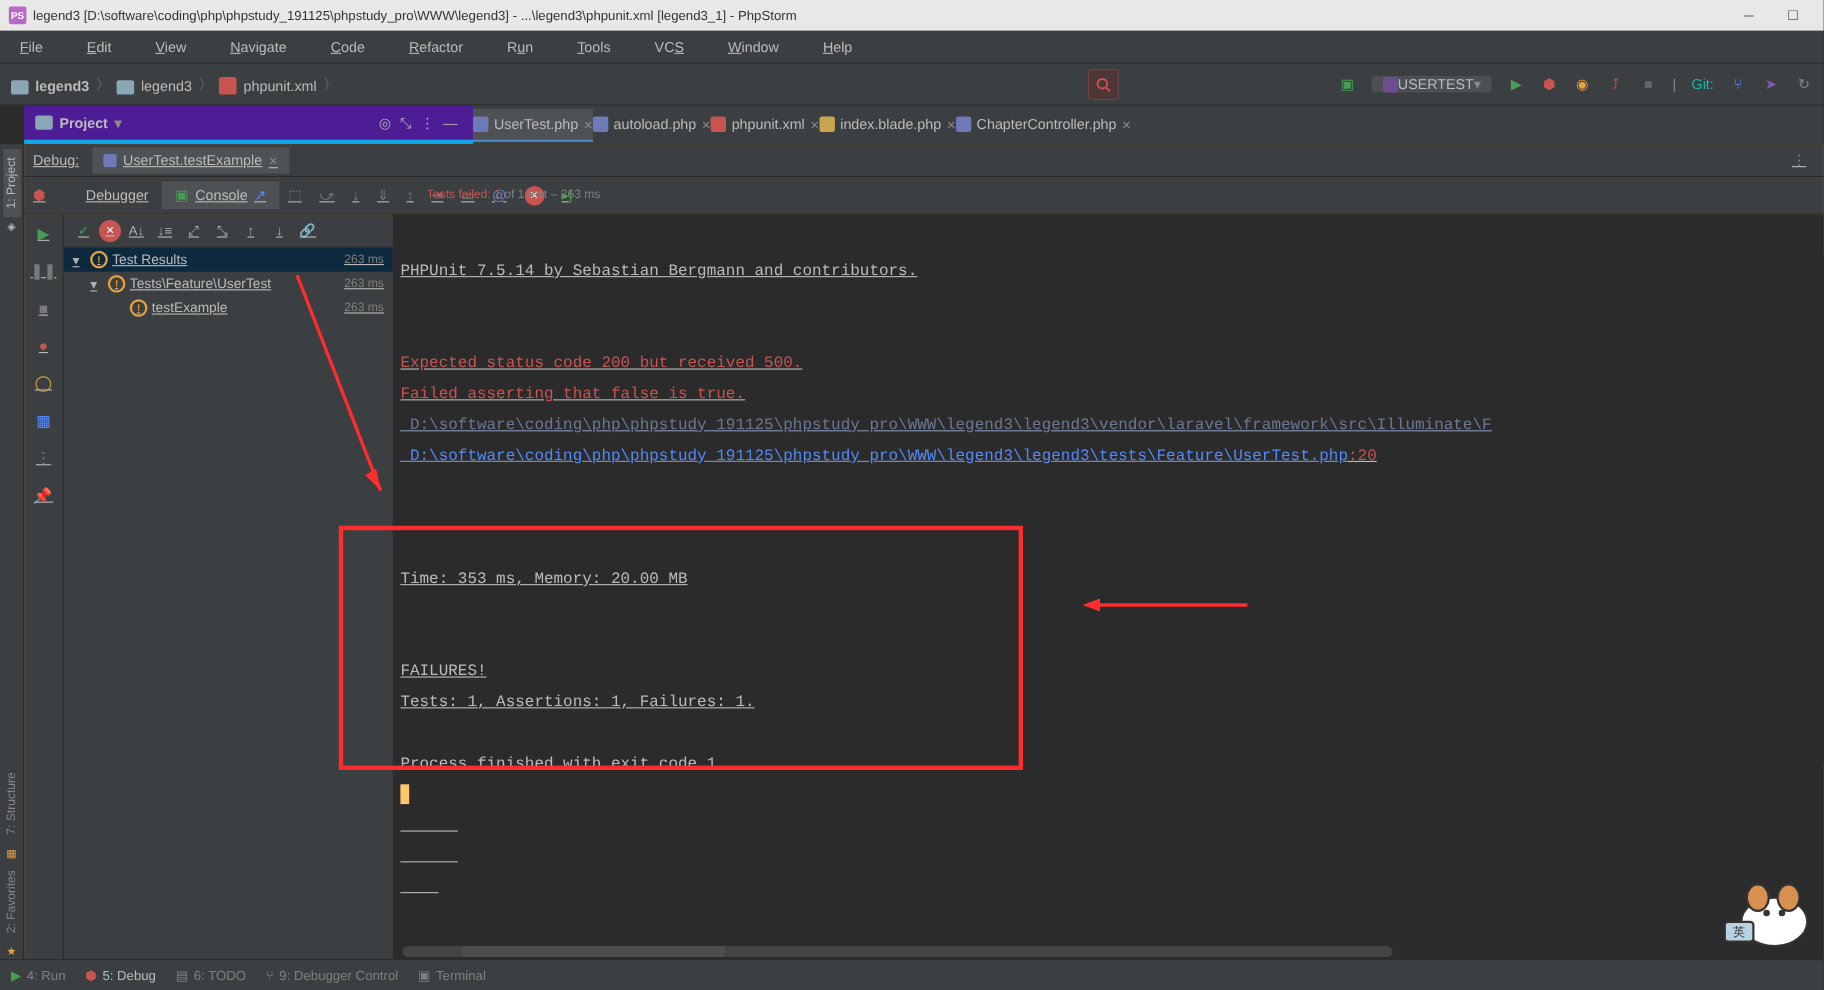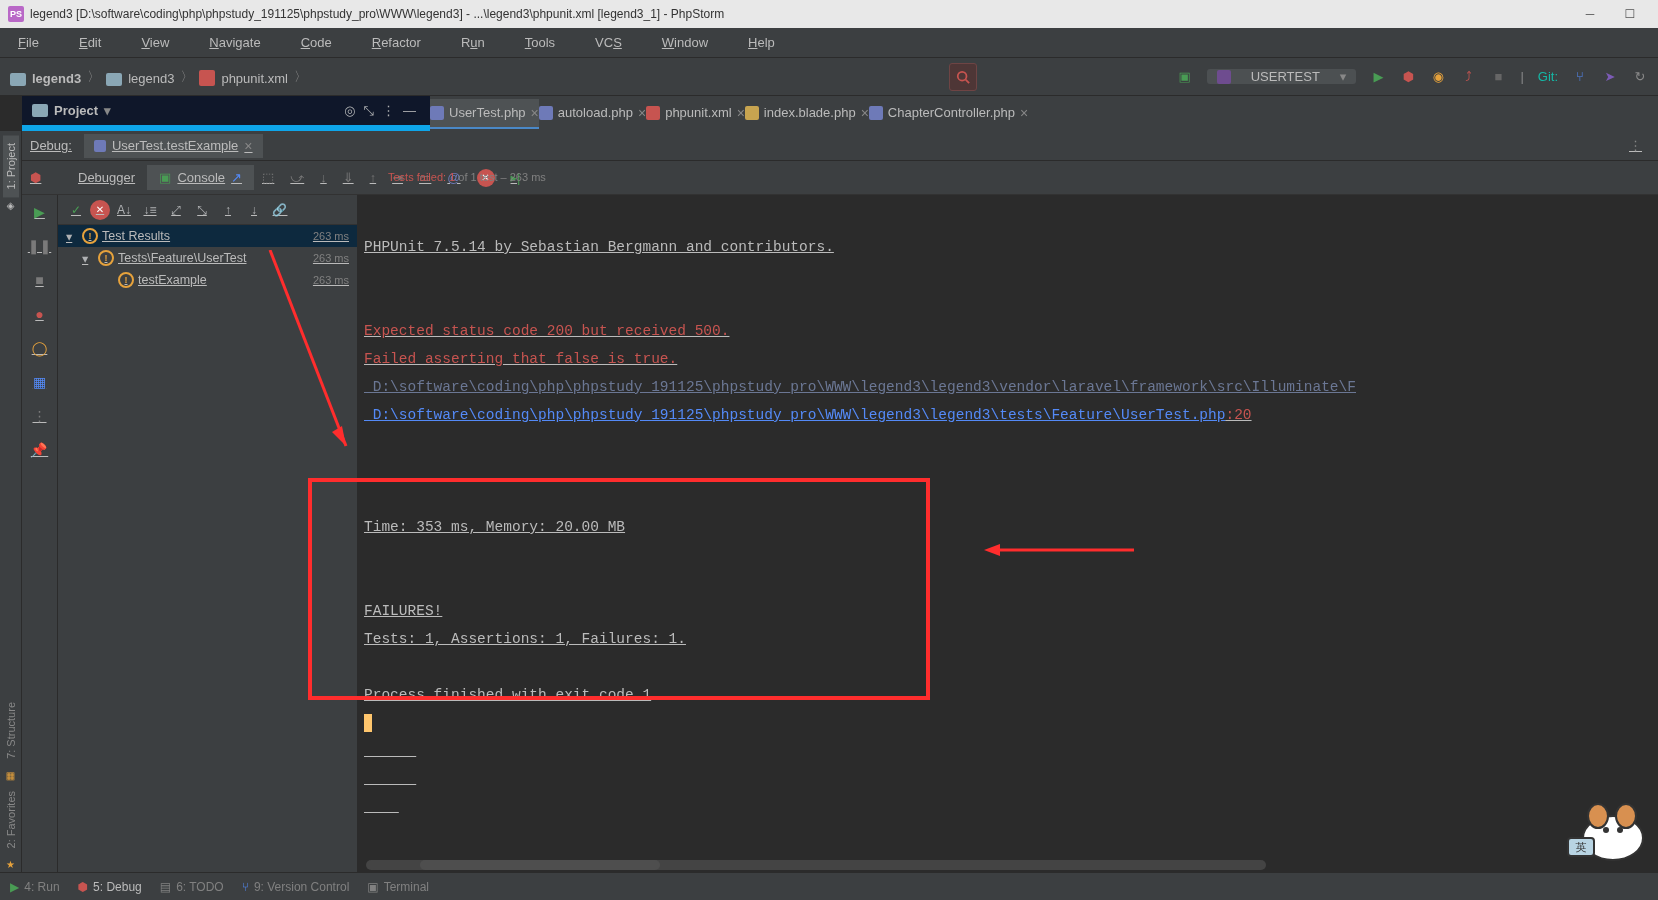--- a/index.html
+++ b/index.html
@@ -12,24 +12,24 @@
 .menubar-item { padding: 4px 8px; color: #bbbbbb; cursor: pointer; }
 .menubar-item u { text-decoration: underline; }
 .navbar { height: 38px; background: #3c3f41; display: flex; align-items: center; padding: 0 10px; border-bottom: 1px solid #2b2b2b; }
 .breadcrumb { display: flex; align-items: flex-end; gap: 6px; color: #bbbbbb; }
 .bc-icon { width: 16px; height: 13px; background: #8aa7b5; border-radius: 2px; }
 .bc-sep { color: #888; }
 .bc-xml { width: 16px; height: 16px; background: #c75450; border-radius: 2px; }
 .navbar-spacer { flex: 1; }
 .search-btn { width: 28px; height: 28px; background: #4e3636; border: 1px solid #6e4444; border-radius: 3px; display: flex; align-items: center; justify-content: center; color: #c75450; margin-right: 200px; }
 .toolbar-right { display: flex; align-items: center; gap: 14px; }
-.run-config { display: flex; align-items: center; gap: 20px; background: #4c5052; padding: 0 10px; border-radius: 3px; }
+.run-config { display: flex; align-items: center; gap: 0; background: #4c5052; padding: 0 10px; border-radius: 3px; }
 .run-config-box { width: 14px; height: 14px; background: #6e4c8f; border-radius: 2px; }
 .tbicon { width: 16px; height: 16px; display: flex; align-items: center; justify-content: center; }
-.project-header { height: 35px; background: #0f172a; display: flex; align-items: center; padding: 0 10px; border-bottom: 6px solid #0ea5e9; }
+.project-header { height: 35px; background: #4c1d95; display: flex; align-items: center; padding: 0 10px; border-bottom: 4px solid #0ea5e9; }
 .project-label { display: flex; align-items: center; gap: 6px; color: #bbbbbb; font-weight: bold; }
 .proj-spacer { flex: 1; }
 .ph-icon { color: #afb1b3; cursor: pointer; padding: 0 4px; }
 .tabs-row { height: 35px; background: #3c3f41; display: flex; align-items: center; position: absolute; left: 430px; top: 96px; right: 0; }
 .editor-tab { display: flex; align-items: center; gap: 5px; padding: 6px 0; color: #bbbbbb; border-bottom: 2px solid transparent; cursor: pointer; }
 .editor-tab.active { border-bottom-color: #4a88c7; background: #4e5254; }
 .tab-close { color: #888; font-size: 14px; }
 .tab-ico { width: 14px; height: 14px; border-radius: 2px; }
 .ico-php { background: #6e7ab8; }
 .ico-xml { background: #c75450; }
@@ -328,21 +328,21 @@
   <div class="sb-item active">
       <span style="color:#c75450">⬢</span>
       <span>5: Debug</span>
     </div>
   <div class="sb-item">
       <span>▤</span>
       <span>6: TODO</span>
     </div>
   <div class="sb-item">
       <span style="color:#548af7">⑂</span>
-      <span>9: Version Control</span>
+      <span>9: Debugger Control</span>
     </div>
   <div class="sb-item">
       <span>▣</span>
       <span>Terminal</span>
     </div>
 </div>
 
 <svg class="mascot" viewBox="0 0 90 80">
   <ellipse cx="55" cy="50" rx="30" ry="22" fill="#fff" stroke="#333" stroke-width="2"></ellipse>
   <ellipse cx="40" cy="28" rx="10" ry="12" fill="#d89050" stroke="#333" stroke-width="2"></ellipse>

